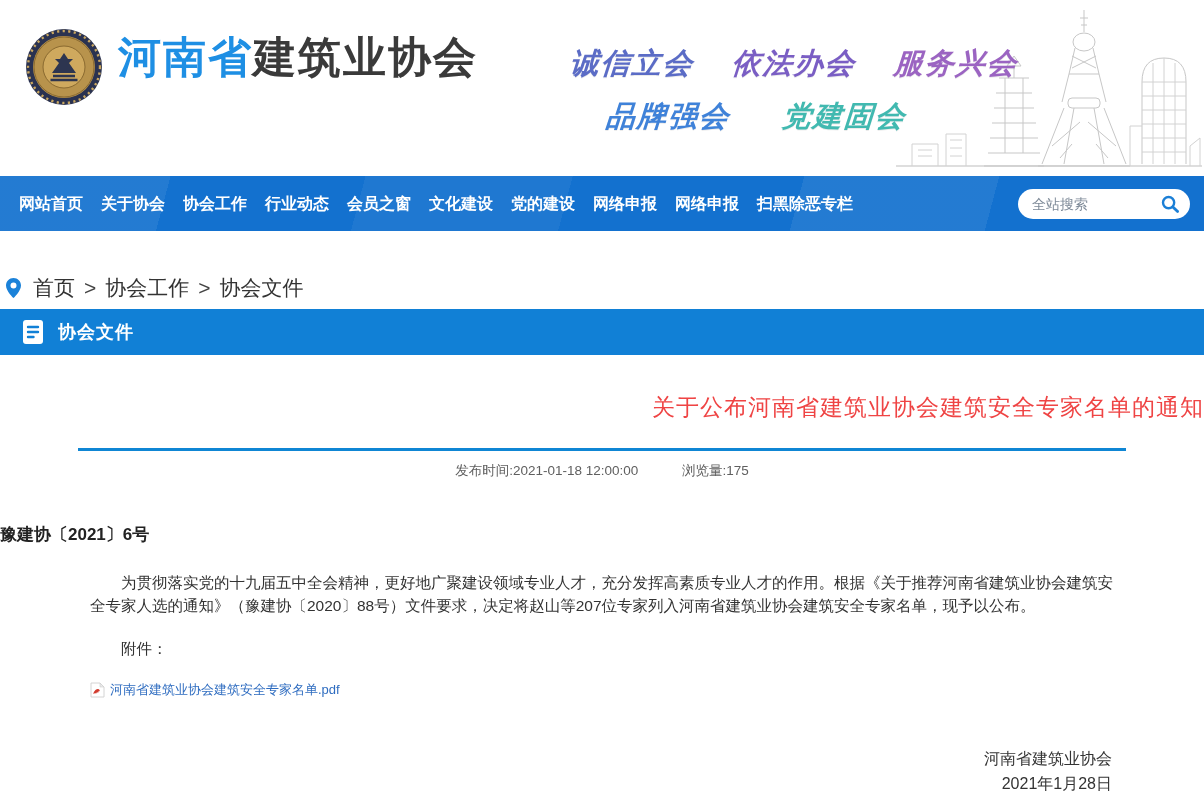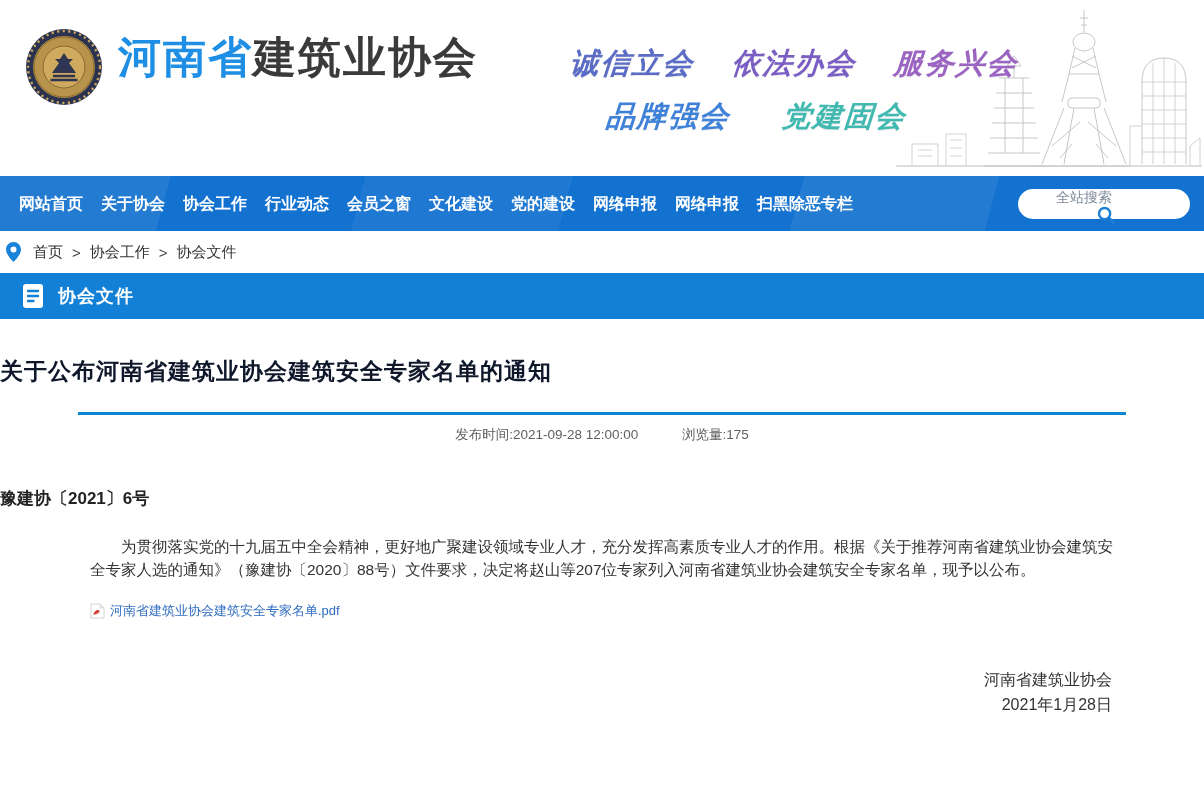--- a/index.html
+++ b/index.html
@@ -29,36 +29,36 @@
         rgba(255,255,255,.05) 30% 47%, rgba(255,255,255,0) 47% 66%,
         rgba(255,255,255,.07) 66% 82%, rgba(255,255,255,0) 82%),
       #1371cf;
   }
   .nav-item {
     color:#fff; font-size:16px; font-weight:600; text-decoration:none;
     padding:0 9px; white-space:nowrap; line-height:44px; cursor:pointer;
   }
   .search-box {
     margin-left:auto; margin-right:4px; width:172px; height:30px; background:#fff;
-    border-radius:16px; display:flex; align-items:center; padding:0 10px 0 14px;flex-direction:column;
+    border-radius:16px; display:flex; align-items:center; padding:0 10px 0 14px;
   }
   .search-input { border:none; outline:none; flex:1; width:100px; font-size:14px; color:#333; background:transparent; font-family:inherit; }
   .search-input::placeholder { color:#7e8a98; }
   .search-btn { border:none; background:transparent; cursor:pointer; display:flex; align-items:center; padding:0; }
   
-  .breadcrumb { height:42px; display:flex; align-items:center; padding-left:6px; font-size:15px; color:#333; background:#fff; }
+  .breadcrumb { height:42px; display:flex; align-items:center; padding-left:6px; font-size:21px; color:#333; background:#fff;margin-top:36px; }
   .breadcrumb .pin { margin-right:12px; display:flex; }
   .crumb { color:#333; text-decoration:none; cursor:pointer; }
   .crumb-sep { margin:0 9px; color:#444; }
   
   .banner { height:46px; background:#1180d6; display:flex; align-items:center; padding-left:22px; }
   .banner-title { color:#fff; font-size:18px; font-weight:600; margin-left:14px; letter-spacing:1px; }
   
   .article { padding-top:37px; }
-  .article-title { text-align:left; font-size:23px; font-weight:700; color:#0f172a; letter-spacing:1px; }
+  .article-title { text-align:right; font-size:23px; font-weight:400; color:#ef4444; letter-spacing:1px; }
   .title-divider { margin:25px 78px 0; border:none; border-top:3px solid #0f86d4; }
   .meta { margin-top:11px; text-align:center; font-size:13.5px; color:#5f5f5f; }
   .meta span { margin:0 20px; }
   .doc-number { margin-top:43px; font-size:17px; font-weight:700; color:#222; }
   .body-text { margin:25px 90px 0; font-size:15.5px; line-height:23px; color:#333; }
   .salutation { }
   .paragraph { margin-top:19px; text-indent:2em; }
   .attachment-label { margin-top:20px; text-indent:2em; }
   .attachment-row { margin:21px 90px 0; }
   .pdf-link { display:inline-flex; align-items:center; gap:5px; font-size:13px; color:#2e6cc0; text-decoration:none; cursor:pointer; }
@@ -167,27 +167,28 @@
     <rect x="1" y="1" width="20" height="24" rx="3" fill="#fff"></rect>
     <path d="M6 8 H16 M6 13 H16 M6 18 H11.5" stroke="#1180d6" stroke-width="2.4" stroke-linecap="round"></path>
   </svg>
   <span class="banner-title">协会文件</span>
 </div>
 
 <div class="article">
   <h1 class="article-title">关于公布河南省建筑业协会建筑安全专家名单的通知</h1>
   <hr class="title-divider">
   <div class="meta">
-    <span>发布时间:2021-09-28 12:00:00</span>
+    <span>发布时间:2021-01-18 12:00:00</span>
     <span>浏览量:175</span>
   </div>
   <div class="doc-number">豫建协〔2021〕6号</div>
 
   <div class="body-text">
     <p class="paragraph">为贯彻落实党的十九届五中全会精神，更好地广聚建设领域专业人才，充分发挥高素质专业人才的作用。根据《关于推荐河南省建筑业协会建筑安全专家人选的通知》（豫建协〔2020〕88号）文件要求，决定将赵山等207位专家列入河南省建筑业协会建筑安全专家名单，现予以公布。</p>
+    <p class="attachment-label">附件：</p>
   </div>
 
   <div class="attachment-row">
     <a class="pdf-link">
       <svg width="15" height="16" viewBox="0 0 15 16">
         <path d="M1 1 h9 l4 4 v10 H1 z" fill="#fff" stroke="#cfcfcf" stroke-width="0.9"></path>
         <path d="M10 1 l4 4 h-4 z" fill="#eaeaea" stroke="#cfcfcf" stroke-width="0.6"></path>
         <path d="M3.2 11.6 c1.8 -4.6 5.2 -5.6 6.4 -3.6 c1 1.8 -4.2 4.6 -6.4 3.6 z" fill="#d23b2f"></path>
         <path d="M4 12 c2.2 -0.4 4.6 -1.6 5.6 -3" stroke="#fff" stroke-width="0.7" fill="none"></path>
       </svg>

